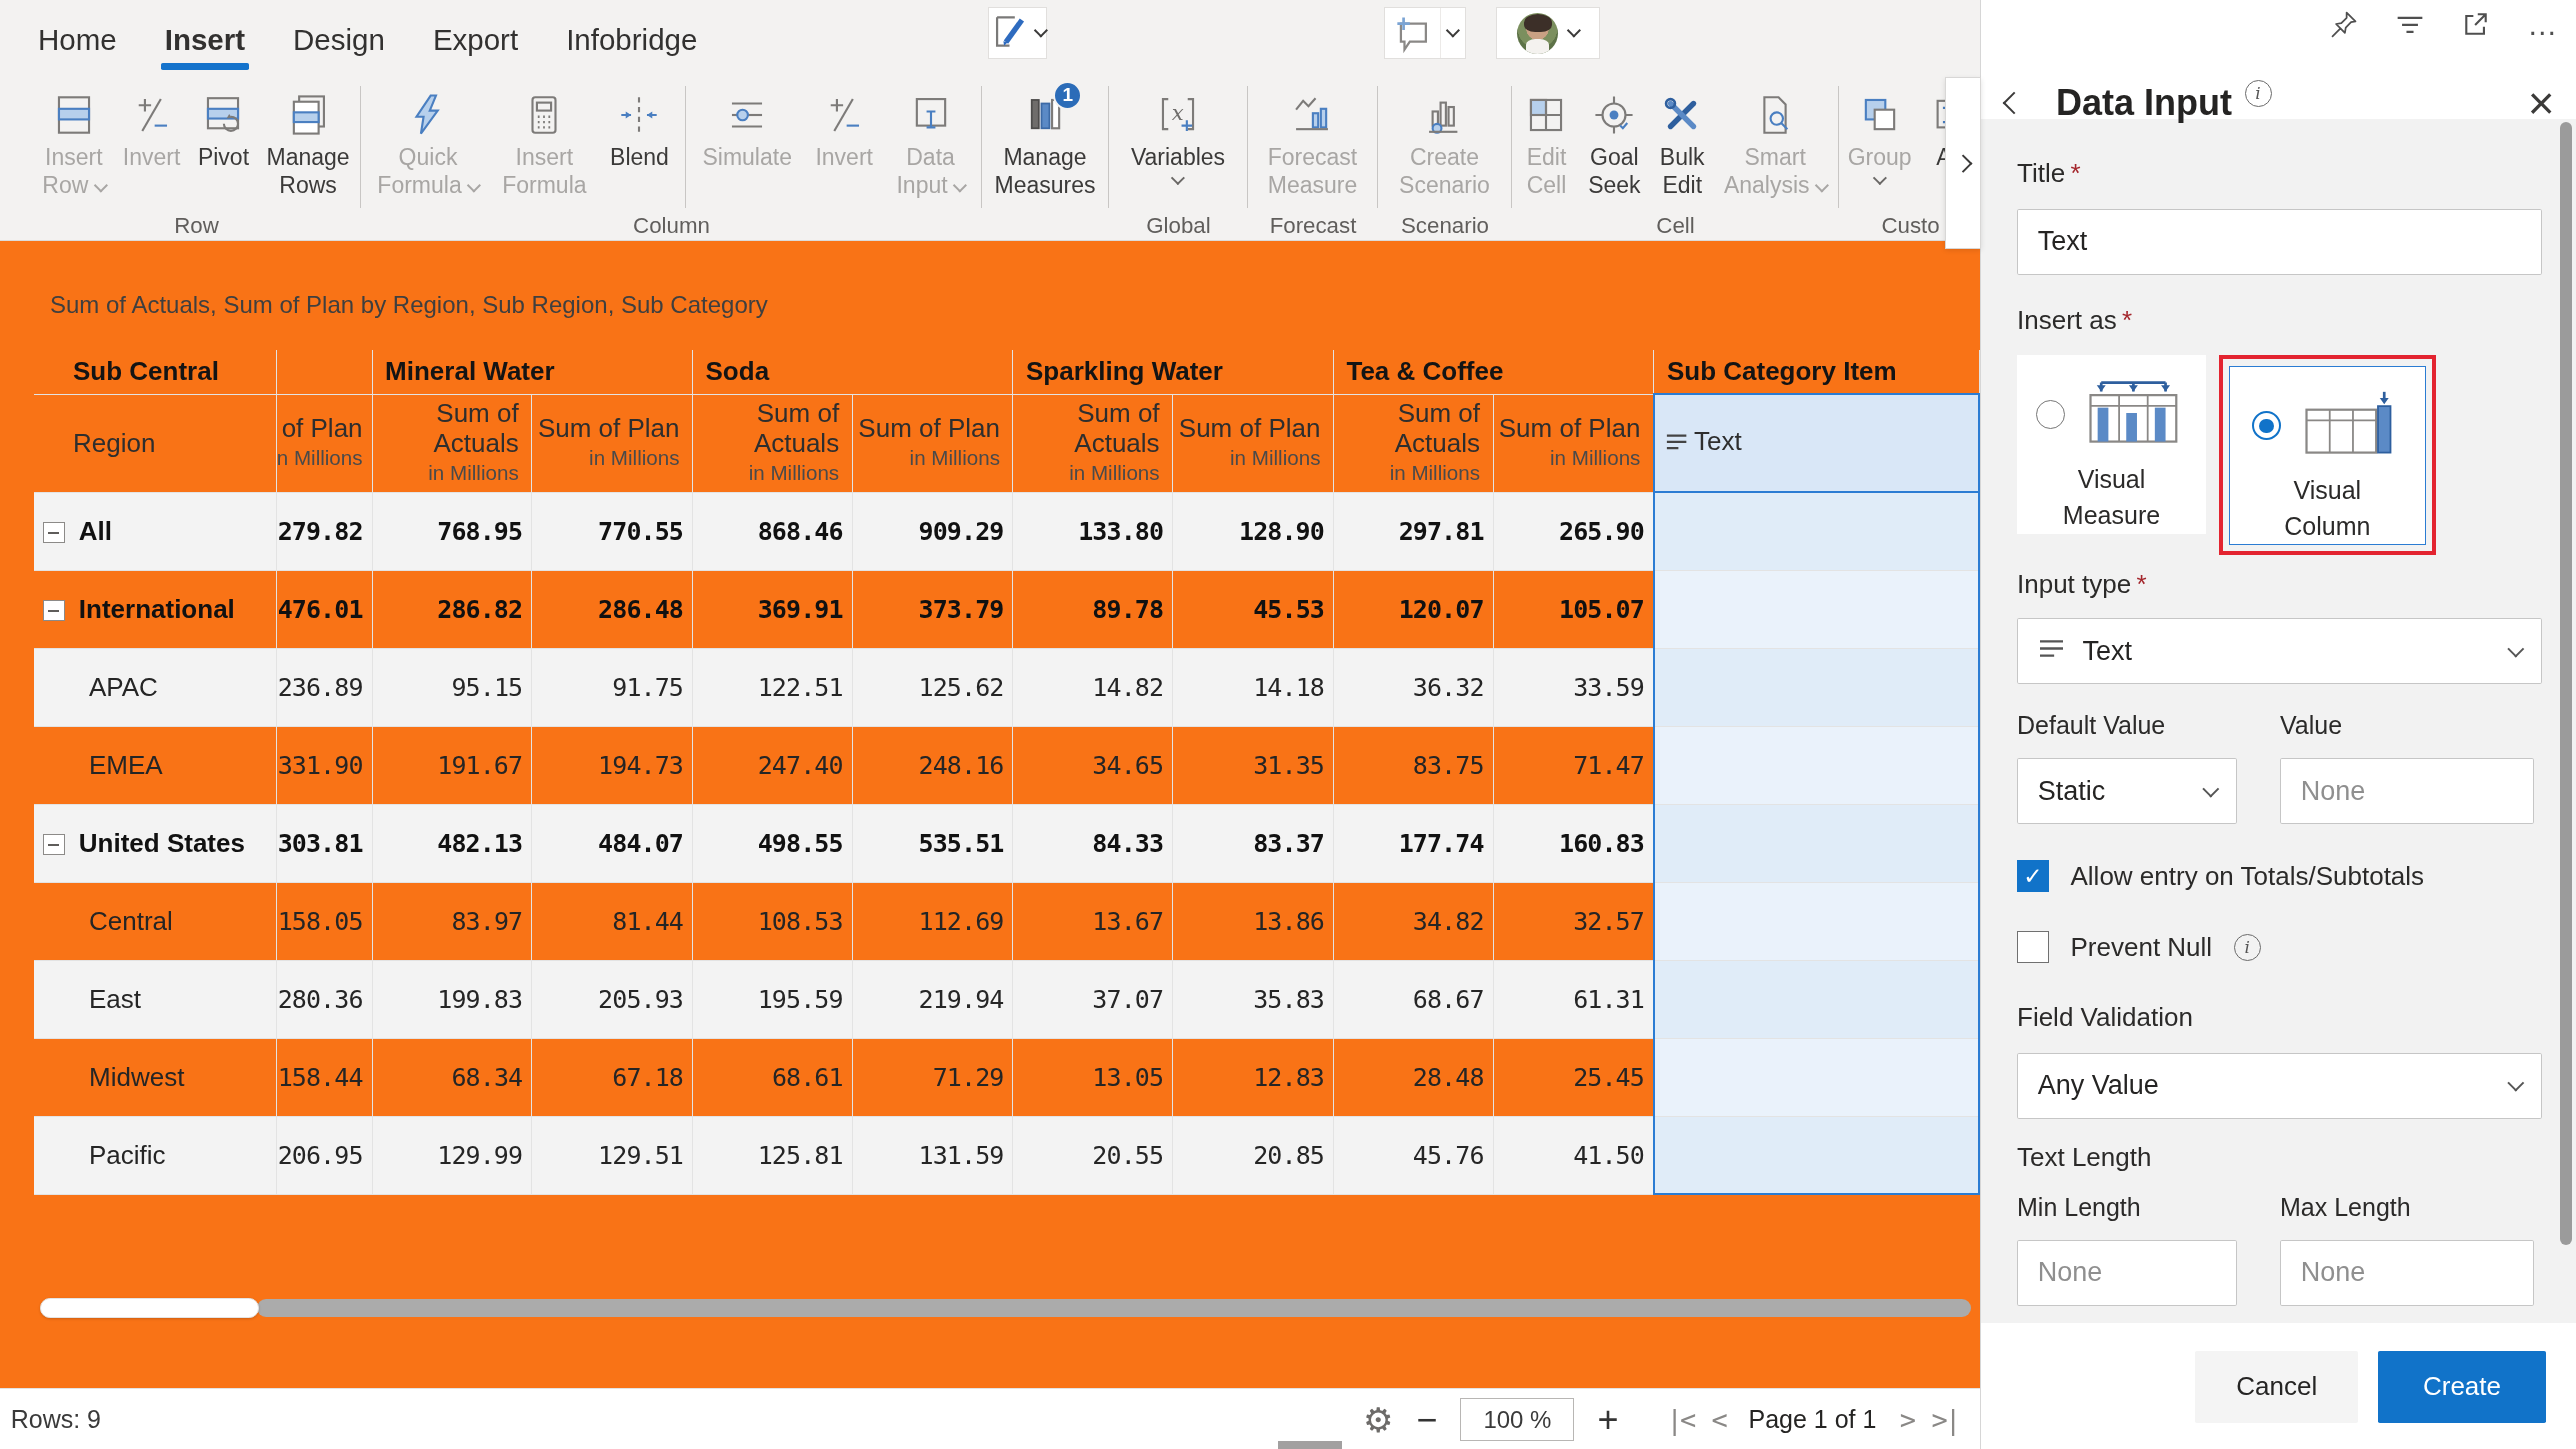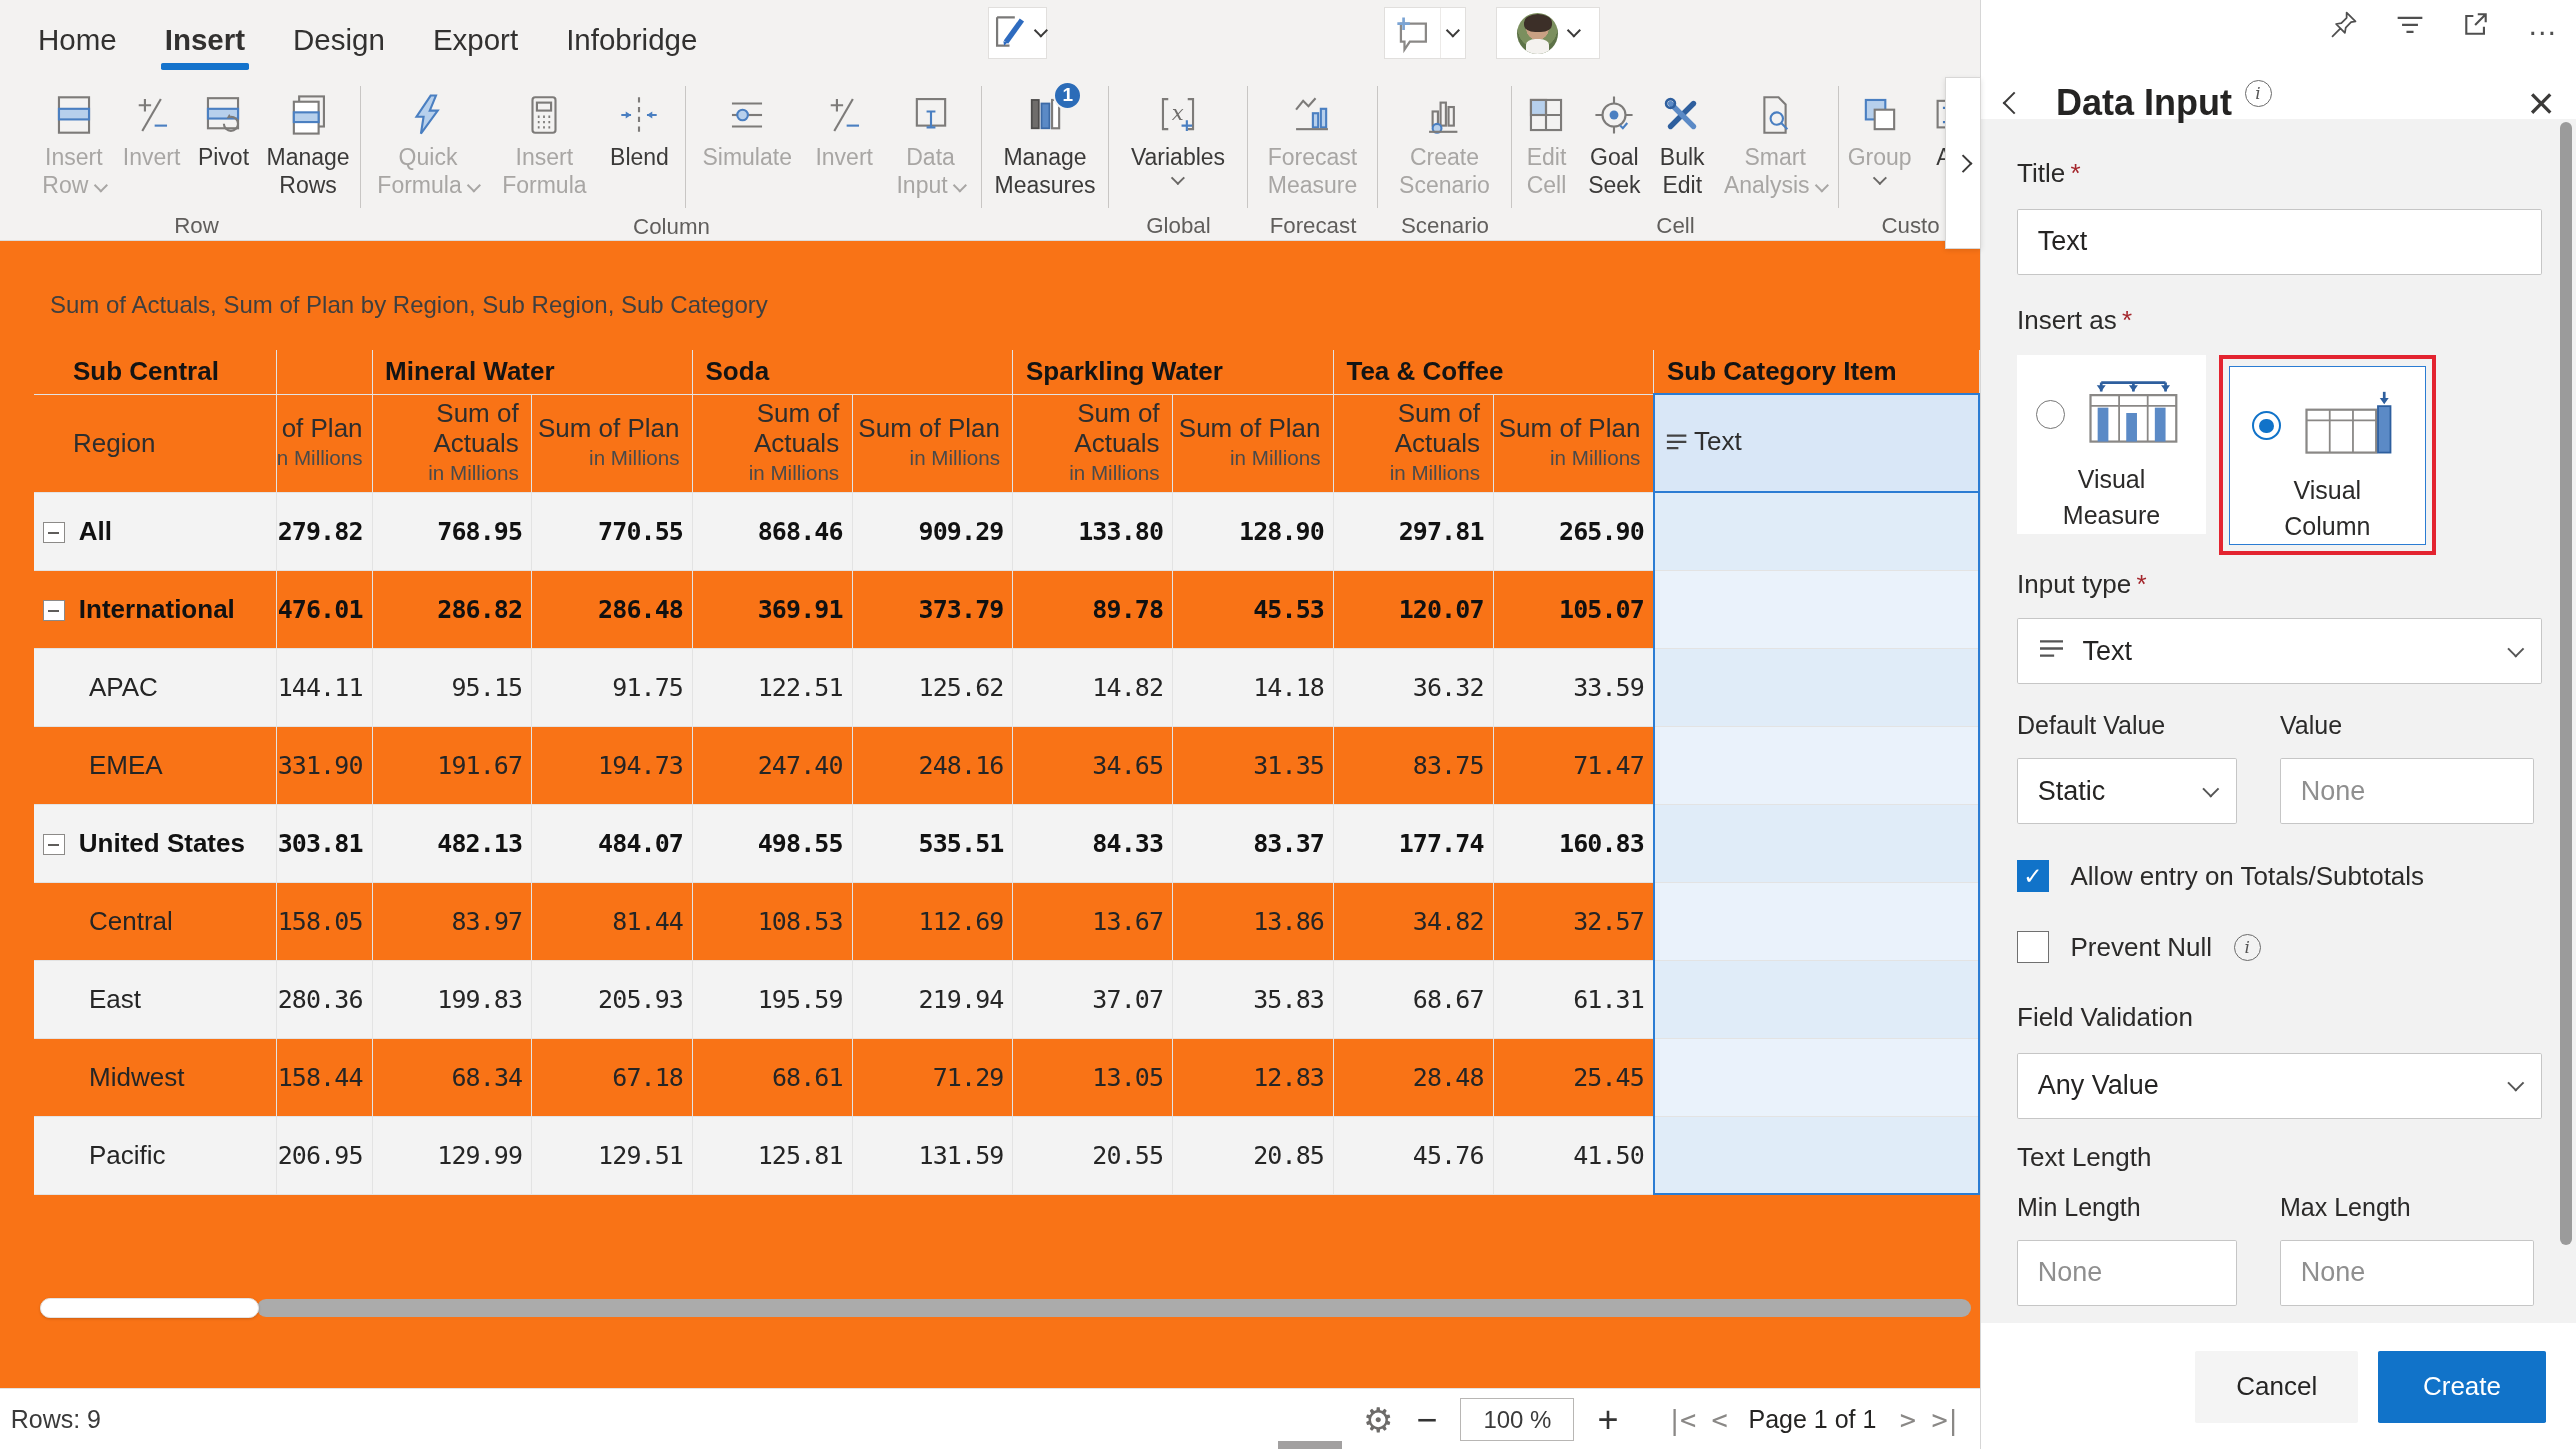--- a/index.html
+++ b/index.html
@@ -213,21 +213,21 @@
                     <rect x="10" y="11" width="28" height="36" fill="#fff" stroke="#7d7b79" stroke-width="2.4"></rect>
                     <rect x="10" y="23" width="28" height="11" fill="#b7d0ec" stroke="#4a7fc1" stroke-width="2.4"></rect>
                   </svg>
                 </div>
                 <div class="rlbl">Manage</div>
                 <div class="rlbl">Rows</div>
               </div>
             </div>
             <div class="rgroup-label">Row</div>
           </div>
-          <div class="rgroup" style="width: 621px; justify-content: space-between;">
+          <div class="rgroup" style="width: 621px;">
             <div class="rbuttons">
               <div class="rbtn disabled">
                 <div class="ric">
                   <svg width="46" height="46" viewBox="0 0 52 52">
                     <path d="M29 4 L13 28 h8 L18 47 L37 21 h-9 L35 4 z" fill="#b7d0ec" stroke="#4a7fc1" stroke-width="2.4"></path>
                   </svg>
                 </div>
                 <div class="rlbl">Quick</div>
                 <div class="rlbl">Formula<span class="chev"></span></div>
               </div>
@@ -526,21 +526,21 @@
               <td class="num">369.91</td>
               <td class="num">373.79</td>
               <td class="num">89.78</td>
               <td class="num">45.53</td>
               <td class="num">120.07</td>
               <td class="num">105.07</td>
               <td class="bluecell"></td>
             </tr>
             <tr class="striped ">
               <td class="rowlab">APAC</td>
-              <td class="num">144.11</td>
+              <td class="num">236.89</td>
               <td class="num">95.15</td>
               <td class="num">91.75</td>
               <td class="num">122.51</td>
               <td class="num">125.62</td>
               <td class="num">14.82</td>
               <td class="num">14.18</td>
               <td class="num">36.32</td>
               <td class="num">33.59</td>
               <td class="bluecell"></td>
             </tr>

